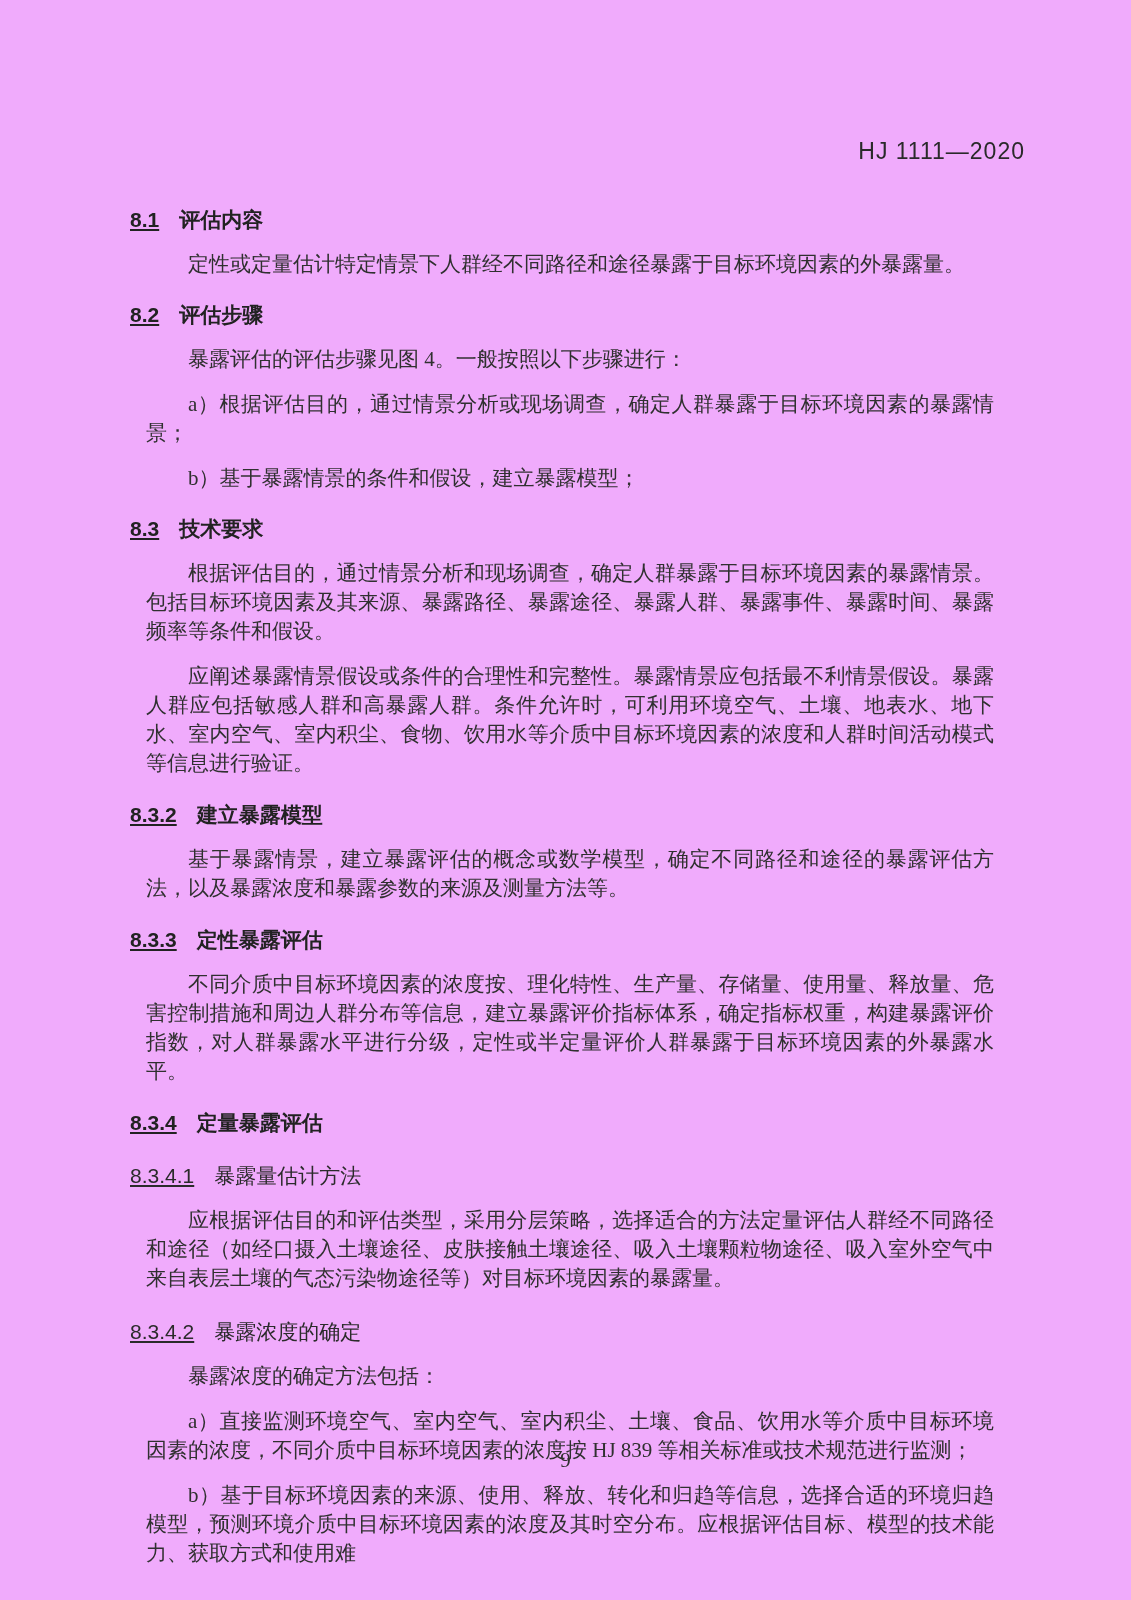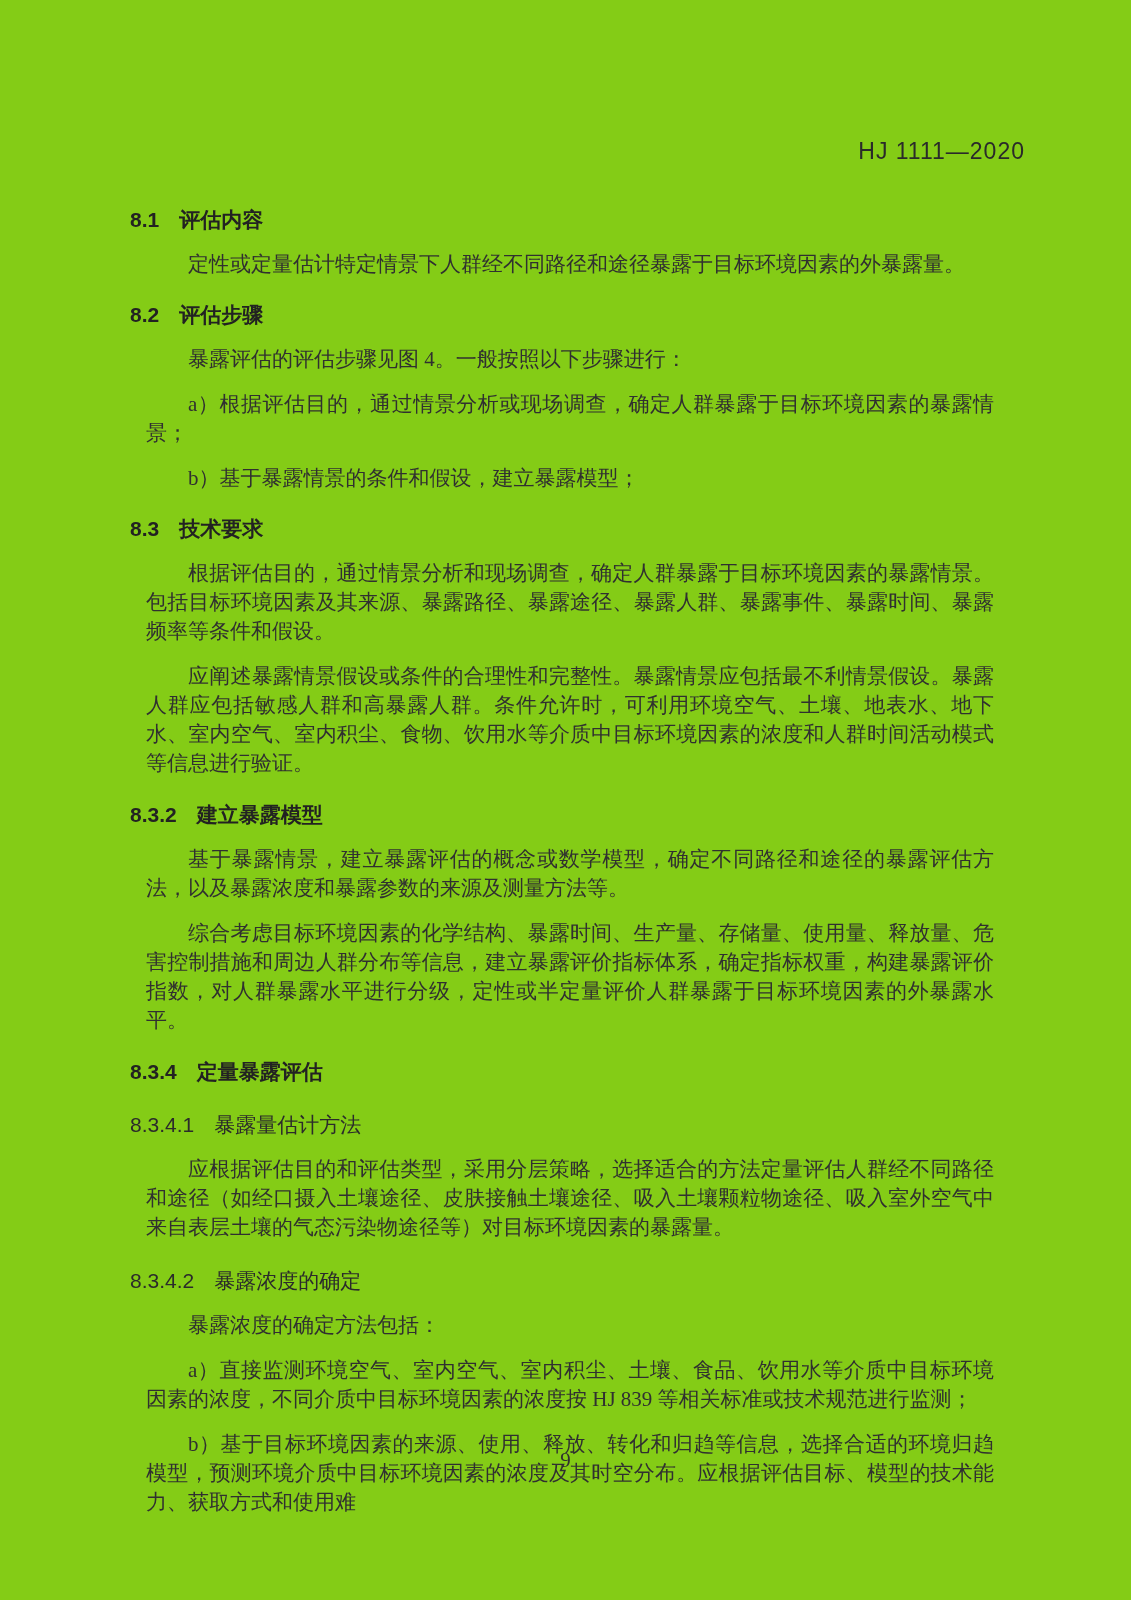--- a/index.html
+++ b/index.html
@@ -1,19 +1,19 @@
 <!DOCTYPE html>
 <html lang="zh"><head>
 <meta charset="utf-8">
 <style>
   html,body{margin:0;padding:0;background:#ffffff;}
   .page{
     position:relative;
     width:1131px;height:1600px;
-    background:#84cc16;
+    background:#f0abfc;
     overflow:hidden;
     font-family:"Liberation Serif","DejaVu Serif",serif;
     color:#2e2e2e;
   }
   .doc-header{
     position:absolute;
     top:138px;right:106px;
     font-family:"Liberation Sans","DejaVu Sans",sans-serif;
     font-size:23px;
     letter-spacing:1px;
@@ -43,21 +43,21 @@
   .blk-subsection{margin:22px 0 13px;}
   .blk-minor{
     font-family:"Liberation Sans","DejaVu Sans",sans-serif;
     font-weight:400;
     font-size:21px;
     line-height:29px;
     margin:24px 0 0;
     color:#2b2b2b;
   }
   .content > :first-child{margin-top:0;}
-  .h-num{margin-right:0.95em;}
+  .h-num{margin-right:0.95em;text-decoration:underline;}
   .doc-footer{
     position:absolute;
     top:1448px;left:0;
     width:100%;
     text-align:center;
     font-size:21px;
     color:#303030;
   }
 </style>
 </head>
@@ -71,21 +71,22 @@
       <div class="blk-para">定性或定量估计特定情景下人群经不同路径和途径暴露于目标环境因素的外暴露量。</div>
       <div class="blk-section"><span class="h-num">8.2</span><span class="h-title">评估步骤</span></div>
       <div class="blk-para">暴露评估的评估步骤见图 4。一般按照以下步骤进行：</div>
       <div class="blk-para">a）根据评估目的，通过情景分析或现场调查，确定人群暴露于目标环境因素的暴露情景；</div>
       <div class="blk-para">b）基于暴露情景的条件和假设，建立暴露模型；</div>
       <div class="blk-section"><span class="h-num">8.3</span><span class="h-title">技术要求</span></div>
       <div class="blk-para">根据评估目的，通过情景分析和现场调查，确定人群暴露于目标环境因素的暴露情景。包括目标环境因素及其来源、暴露路径、暴露途径、暴露人群、暴露事件、暴露时间、暴露频率等条件和假设。</div>
       <div class="blk-para">应阐述暴露情景假设或条件的合理性和完整性。暴露情景应包括最不利情景假设。暴露人群应包括敏感人群和高暴露人群。条件允许时，可利用环境空气、土壤、地表水、地下水、室内空气、室内积尘、食物、饮用水等介质中目标环境因素的浓度和人群时间活动模式等信息进行验证。</div>
       <div class="blk-subsection"><span class="h-num">8.3.2</span><span class="h-title">建立暴露模型</span></div>
       <div class="blk-para">基于暴露情景，建立暴露评估的概念或数学模型，确定不同路径和途径的暴露评估方法，以及暴露浓度和暴露参数的来源及测量方法等。</div>
-      <div class="blk-para">综合考虑目标环境因素的化学结构、暴露时间、生产量、存储量、使用量、释放量、危害控制措施和周边人群分布等信息，建立暴露评价指标体系，确定指标权重，构建暴露评价指数，对人群暴露水平进行分级，定性或半定量评价人群暴露于目标环境因素的外暴露水平。</div>
+      <div class="blk-subsection"><span class="h-num">8.3.3</span><span class="h-title">定性暴露评估</span></div>
+      <div class="blk-para">不同介质中目标环境因素的浓度按、理化特性、生产量、存储量、使用量、释放量、危害控制措施和周边人群分布等信息，建立暴露评价指标体系，确定指标权重，构建暴露评价指数，对人群暴露水平进行分级，定性或半定量评价人群暴露于目标环境因素的外暴露水平。</div>
       <div class="blk-subsection"><span class="h-num">8.3.4</span><span class="h-title">定量暴露评估</span></div>
       <div class="blk-minor"><span class="h-num">8.3.4.1</span><span class="h-title">暴露量估计方法</span></div>
       <div class="blk-para">应根据评估目的和评估类型，采用分层策略，选择适合的方法定量评估人群经不同路径和途径（如经口摄入土壤途径、皮肤接触土壤途径、吸入土壤颗粒物途径、吸入室外空气中来自表层土壤的气态污染物途径等）对目标环境因素的暴露量。</div>
       <div class="blk-minor"><span class="h-num">8.3.4.2</span><span class="h-title">暴露浓度的确定</span></div>
       <div class="blk-para">暴露浓度的确定方法包括：</div>
       <div class="blk-para">a）直接监测环境空气、室内空气、室内积尘、土壤、食品、饮用水等介质中目标环境因素的浓度，不同介质中目标环境因素的浓度按 HJ 839 等相关标准或技术规范进行监测；</div>
       <div class="blk-para">b）基于目标环境因素的来源、使用、释放、转化和归趋等信息，选择合适的环境归趋模型，预测环境介质中目标环境因素的浓度及其时空分布。应根据评估目标、模型的技术能力、获取方式和使用难</div>
     </div>
 
   <div class="doc-footer">9</div>

